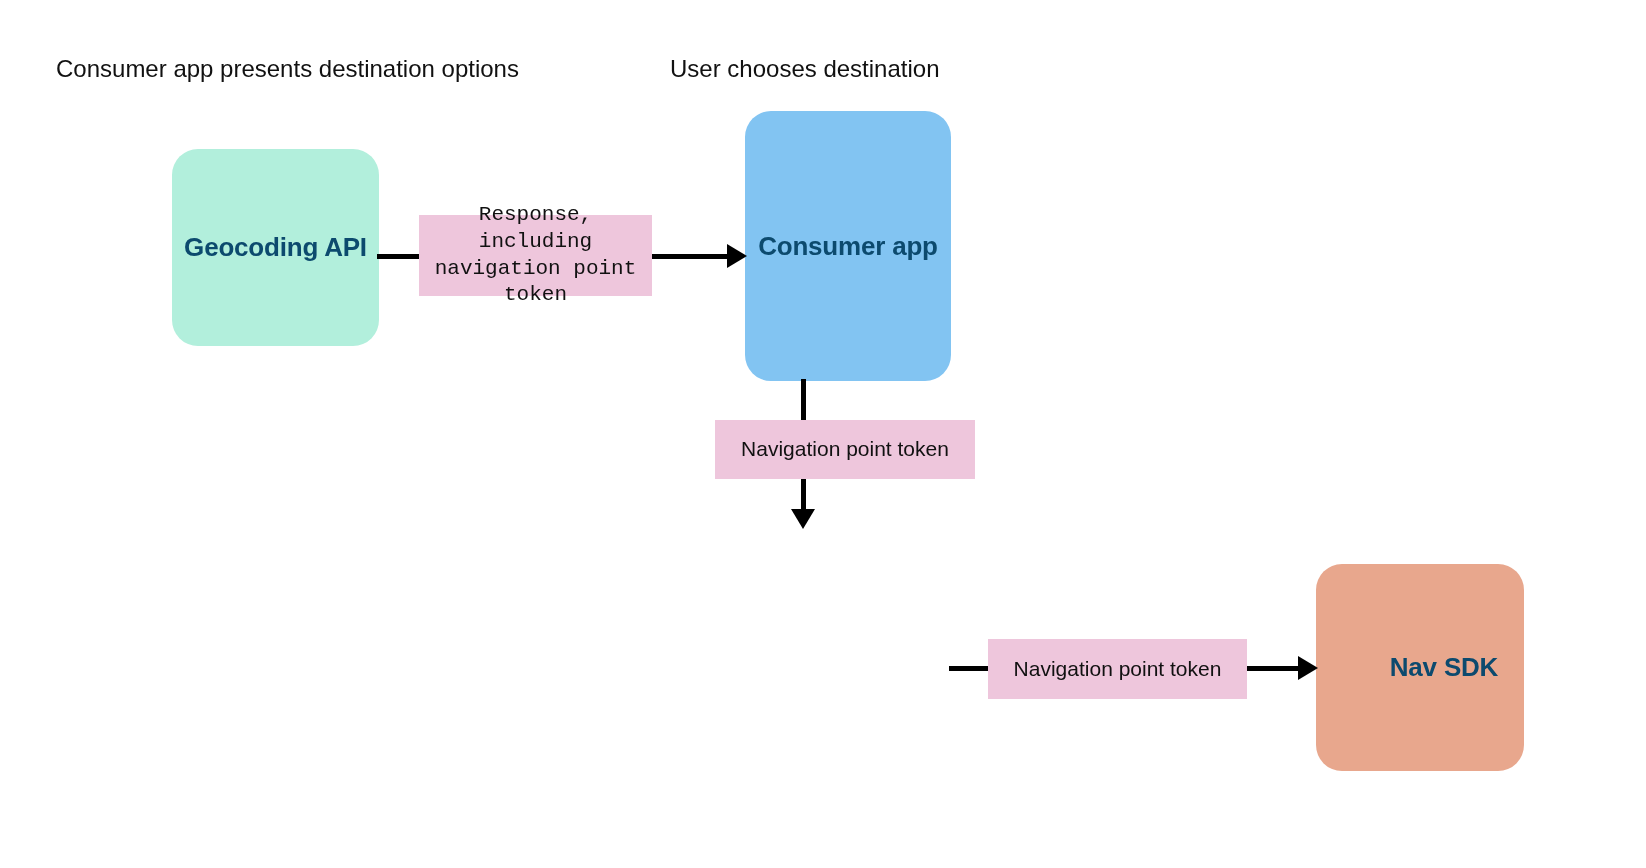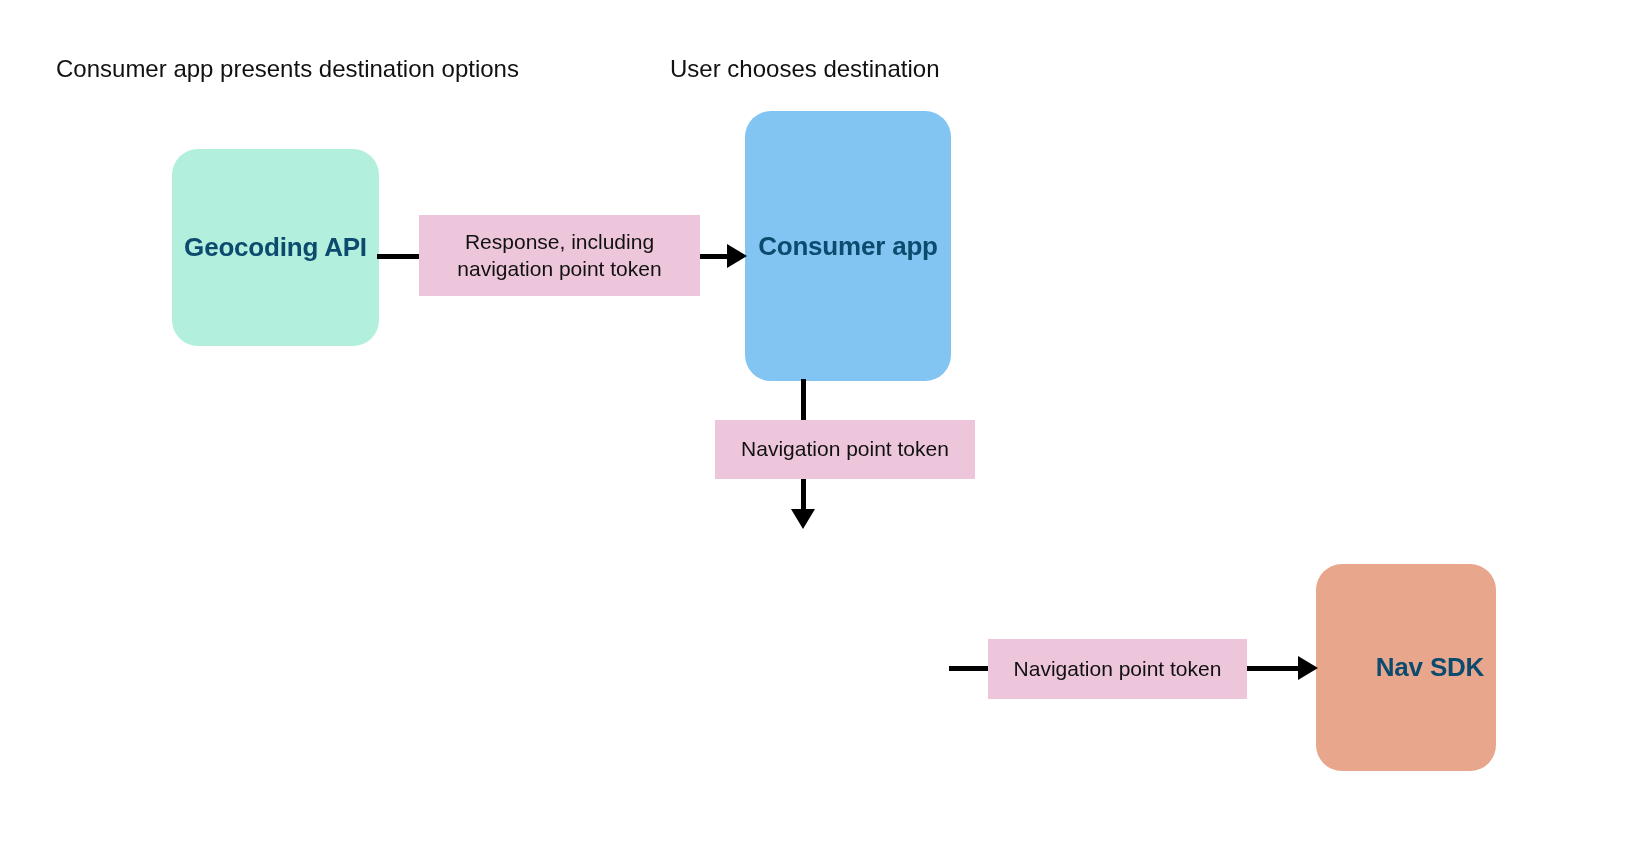--- a/index.html
+++ b/index.html
@@ -60,21 +60,21 @@
     width: 206px; height: 270px;
     background: #82c4f2;
   }
   #node-driver {
     left: 745px; top: 527px;
     width: 206px; height: 290px;
     background: #82c4f2;
   }
   #node-navsdk {
     left: 1316px; top: 564px;
-    width: 180px; height: 207px;
+    width: 208px; height: 207px;
     background: #e8a78d;
     padding-left: 48px;
   }
 
   
   .edge-label {
     position: absolute;
     background: #eec6dc;
     display: flex;
     align-items: center;
@@ -85,21 +85,21 @@
   .edge-label .edge-text {
     font-size: 21px;
     font-weight: 400;
     color: #111111;
     line-height: 1.28;
     padding: 0 6px;
   }
 
   #label-response {
     left: 419px; top: 215px;
-    width: 281px; height: 81px;
+    width: 233px; height: 81px; font-family: Liberation Mono, monospace;
   }
   #label-nav-token-1 {
     left: 715px; top: 420px;
     width: 260px; height: 59px;
   }
   #label-nav-token-2 {
     left: 988px; top: 639px;
     width: 259px; height: 60px;
   }
 

